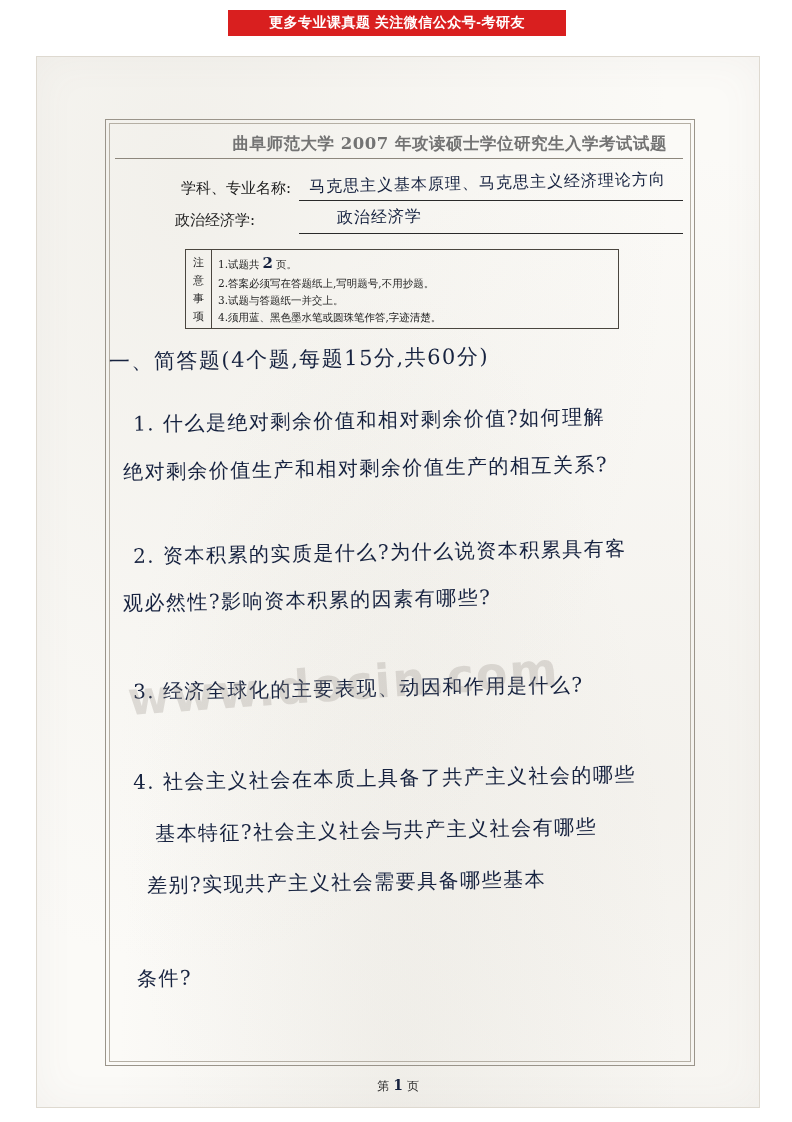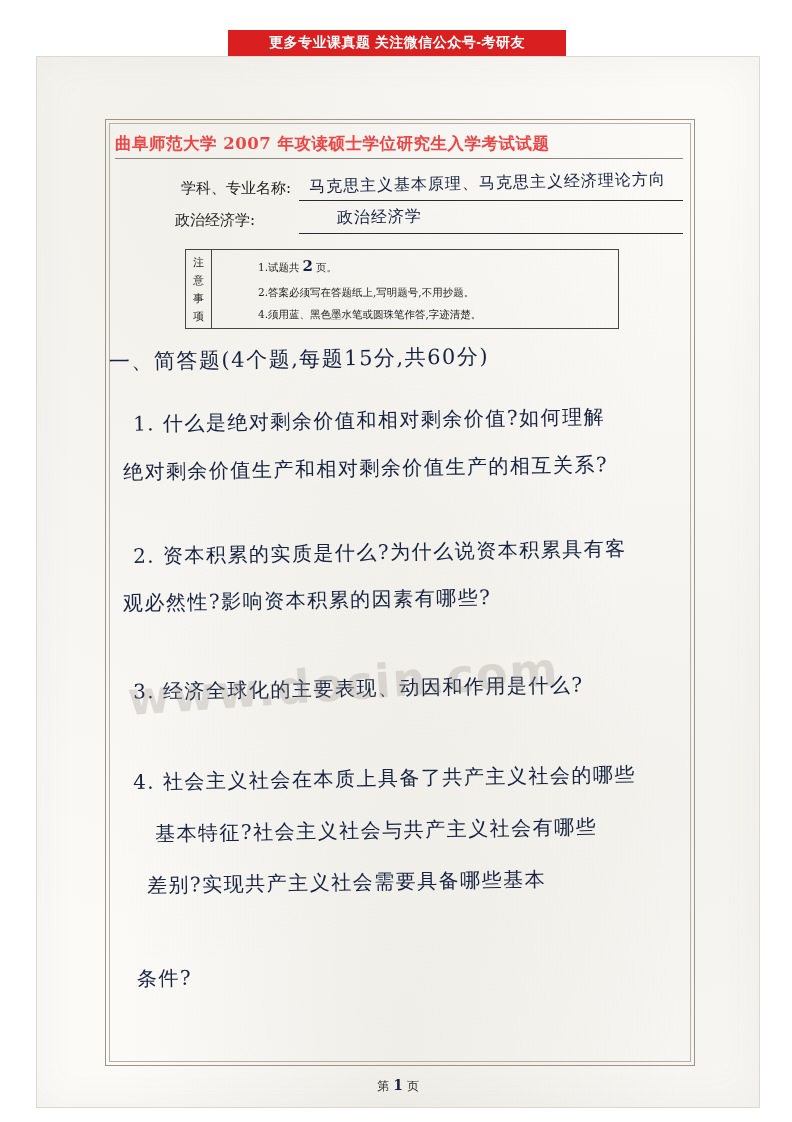--- a/index.html
+++ b/index.html
@@ -24,21 +24,20 @@
     height: 26px;
     background: #d91f1f;
     color: #ffffff;
     font-size: 14px;
     font-weight: bold;
     display: flex;
     align-items: center;
     justify-content: center;
     letter-spacing: 0.5px;
     white-space: nowrap;
-    margin-top: 20px;
   }
 
   
   .page-scan {
     position: absolute;
     left: 36px;
     top: 56px;
     width: 722px;
     height: 1050px;
     background: #fbfaf7;
@@ -72,28 +71,28 @@
     left: 3px;
     top: 3px;
     right: 3px;
     bottom: 3px;
     border: 1px solid #b5afa4;
   }
 
   
   .exam-title {
     position: absolute;
-    left: 78px;
+    left: 62px;
     top: 76px;
     width: 568px;
-    text-align: left;
+    text-align: right;
     font-family: "DejaVu Serif", serif;
     font-weight: bold;
     font-size: 16.5px;
-    color: #ef4444;
+    color: #737373;
     letter-spacing: 0.5px;
     white-space: nowrap;
   }
   .title-rule {
     position: absolute;
     left: 78px;
     top: 101px;
     width: 568px;
     height: 1px;
     background: #8d877d;
@@ -170,21 +169,20 @@
     justify-content: space-around;
     padding: 3px 6px;
     box-sizing: border-box;
   }
   .notice-line {
     font-family: "DejaVu Serif", serif;
     font-size: 10.5px;
     color: #1d1d1d;
     white-space: nowrap;
     line-height: 1.15;
-    margin-left: 40px;
   }
   .count-ink {
     color: #15213f;
     font-weight: bold;
     font-size: 15px;
     padding: 0 3px;
   }
   .hw-section {
     position: absolute;
     white-space: nowrap;
@@ -258,20 +256,21 @@
       <span>注</span>
       <span>意</span>
       <span>事</span>
       <span>项</span>
     </div>
     <div class="notice-items">
       <div class="notice-line">
         <span>1.试题共</span><span class="count-ink">2</span><span>页。</span>
       </div>
       <div class="notice-line">2.答案必须写在答题纸上,写明题号,不用抄题。</div>
+      <div class="notice-line">3.试题与答题纸一并交上。</div>
       <div class="notice-line">4.须用蓝、黑色墨水笔或圆珠笔作答,字迹清楚。</div>
     </div>
   </div>
 
   <div class="hw-section q-head" style="left:72px; top:288px;">一、简答题(4个题,每题15分,共60分)</div>
 
   <div class="hw-section q-body" style="left:96px; top:350px;">1. 什么是绝对剩余价值和相对剩余价值?如何理解</div>
   <div class="hw-section q-body" style="left:86px; top:398px;">绝对剩余价值生产和相对剩余价值生产的相互关系?</div>
 
   <div class="hw-section q-body" style="left:96px; top:482px;">2. 资本积累的实质是什么?为什么说资本积累具有客</div>

